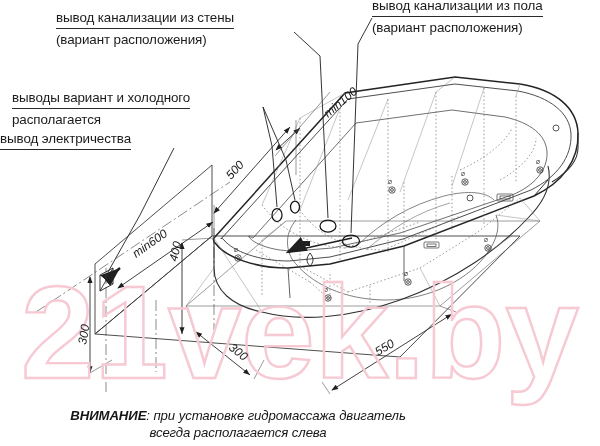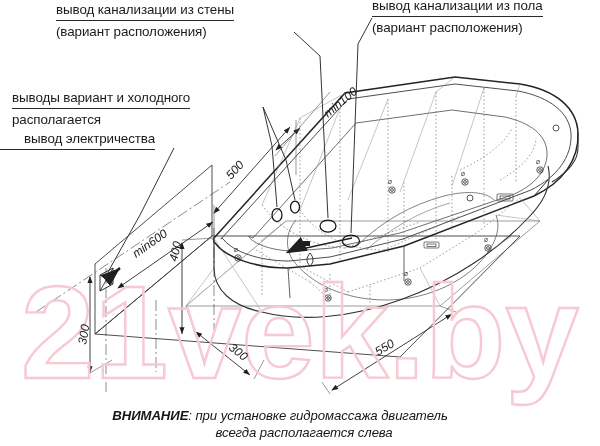--- a/index.html
+++ b/index.html
@@ -39,42 +39,40 @@
     display: block;
     border-bottom: 1.1px solid #2a2a2a;
     padding-bottom: 1px;
   }
   .callout .line2 {
     display: block;
     padding-top: 1px;
   }
   .callout.single .line1 {
     border-bottom: 1.1px solid #2a2a2a;
-    padding-left: 24px;
-  }
-
-  #cal-sewer-wall { left: 56px; top: 0; }
+  }
+
+  #cal-sewer-wall { left: 56px; top: 8px; }
   #cal-sewer-floor { left: 372px; top: -4px; }
   #cal-water { left: 12px; top: 88px; }
   #cal-electric { left: 0px; top: 129px; }
 
   .warning {
     position: absolute;
     left: 0;
     width: 476px;
     text-align: center;
     font-family: "Liberation Sans", sans-serif;
     font-style: italic;
     font-size: 13.2px;
     color: #151515;
     letter-spacing: -0.1px;
-    padding-left: 42px;
   }
   #warn-l1 { top: 408px; }
-  #warn-l2 { top: 425px; margin-left: 24px; }
+  #warn-l2 { top: 425px; }
   .warning b {
     font-weight: bold;
     font-style: italic;
   }
 </style>
 </head>
 <body>
 
 <div id="root">
 

